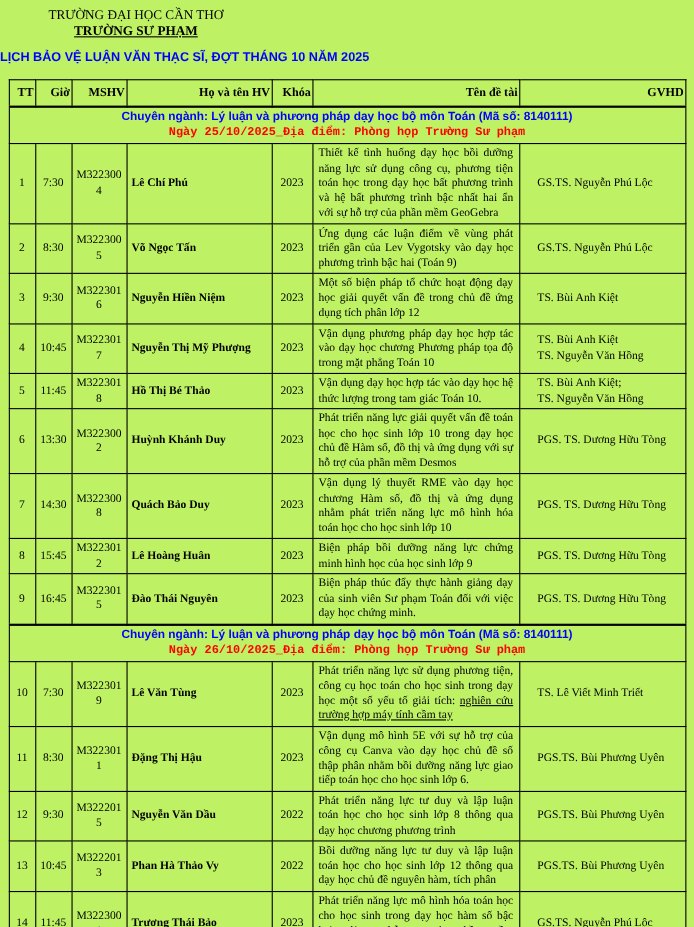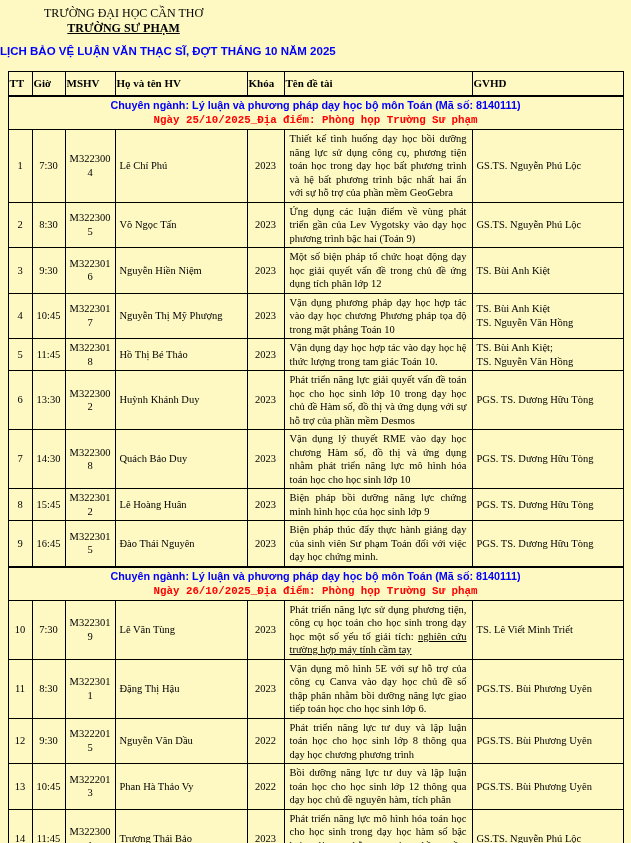--- a/index.html
+++ b/index.html
@@ -1,17 +1,17 @@
 <!DOCTYPE html>
 <html lang="vi"><head>
 <meta charset="utf-8">
 <style>
   html, body { margin: 0; padding: 0; background: #ffffff; }
   .page {
-    width: 631px; height: 843px; overflow: hidden; background: #fef9c3;
+    width: 631px; height: 843px; overflow: hidden; background: #bef264;
     font-family: "Liberation Serif", serif; color: #000;
     position: relative;
   }
   .letterhead {
     display: inline-block; margin: 6px 0 0 44px; text-align: center;
     font-size: 12px; line-height: 15px;
   }
   .letterhead .university { font-weight: normal; }
   .letterhead .school { font-weight: bold; text-decoration: underline; }
   .doc-title {
@@ -19,32 +19,32 @@
     font-family: "Liberation Sans", sans-serif; font-weight: bold;
     font-size: 11.5px; color: #0000ff;
   }
   table.schedule {
     border-collapse: collapse; table-layout: fixed;
     width: 615px; margin: 14px auto 0 auto;
     border: 1.5px solid #000;
   }
   .schedule th, .schedule td { border: 1px solid #000; }
   .schedule th {
-    font-size: 11px; font-weight: bold; text-align: left;
+    font-size: 11px; font-weight: bold; text-align: right;
     padding: 5px 1px; line-height: 13px;
   }
   .schedule td {
     font-size: 10.5px; line-height: 13.5px; vertical-align: middle;
     padding: 1px 3px; word-wrap: break-word;
   }
   td.c { text-align: center; }
   td.bold { font-weight: normal; }
-  td.name { text-align: left; padding-left: 4px; }
+  td.name { text-align: left; padding-left: 4px; font-weight: bold; }
   td.detai { text-align: justify; padding: 2px 5px; margin-left: 48px; }
-  td.gvhd { text-align: left; white-space: pre-line; padding: 2px 4px; }
+  td.gvhd { text-align: left; white-space: pre-line; padding: 2px 16px; }
   .u { text-decoration: underline; }
   tr.section-row td {
     border-top: 2px solid #000; text-align: center;
     font-family: "Liberation Sans", sans-serif; font-weight: bold;
     font-size: 10.8px; line-height: 15px; padding: 1px 2px; margin-left: 20px;
   }
   .sec-line1 { color: #0000ff; }
   .sec-line2 { color: #ff0000; font-family: Liberation Mono, monospace; }
 </style>
 </head>

